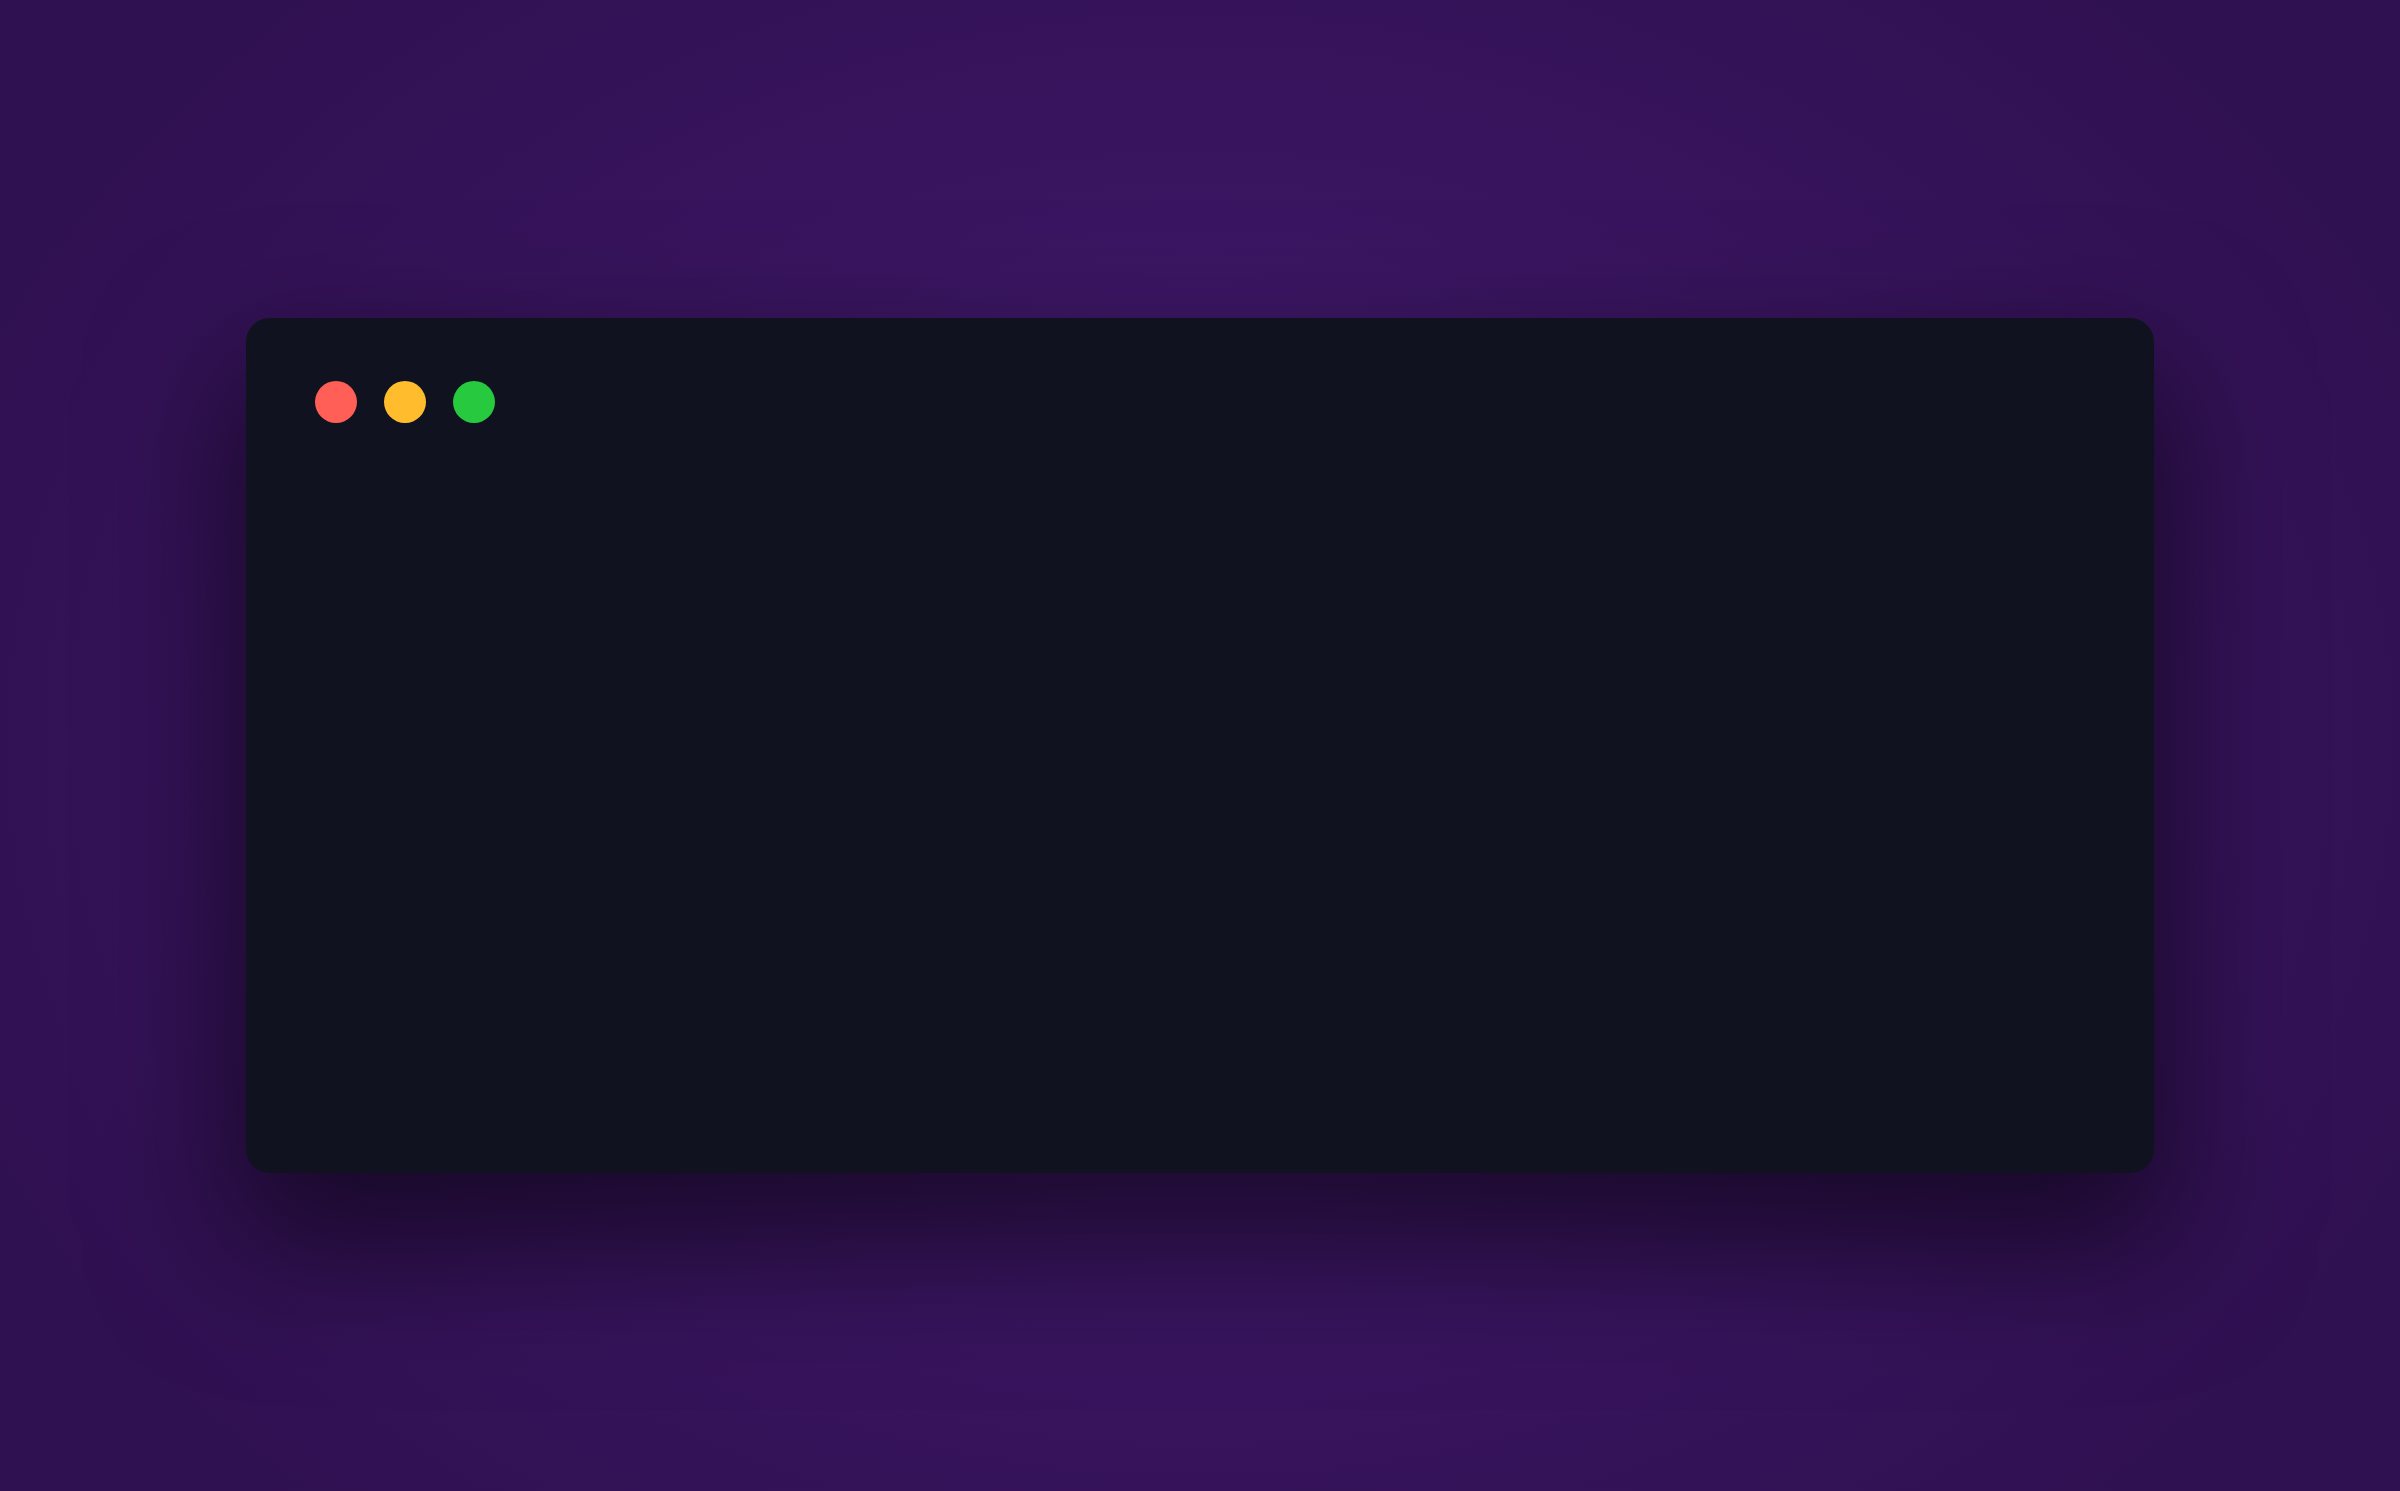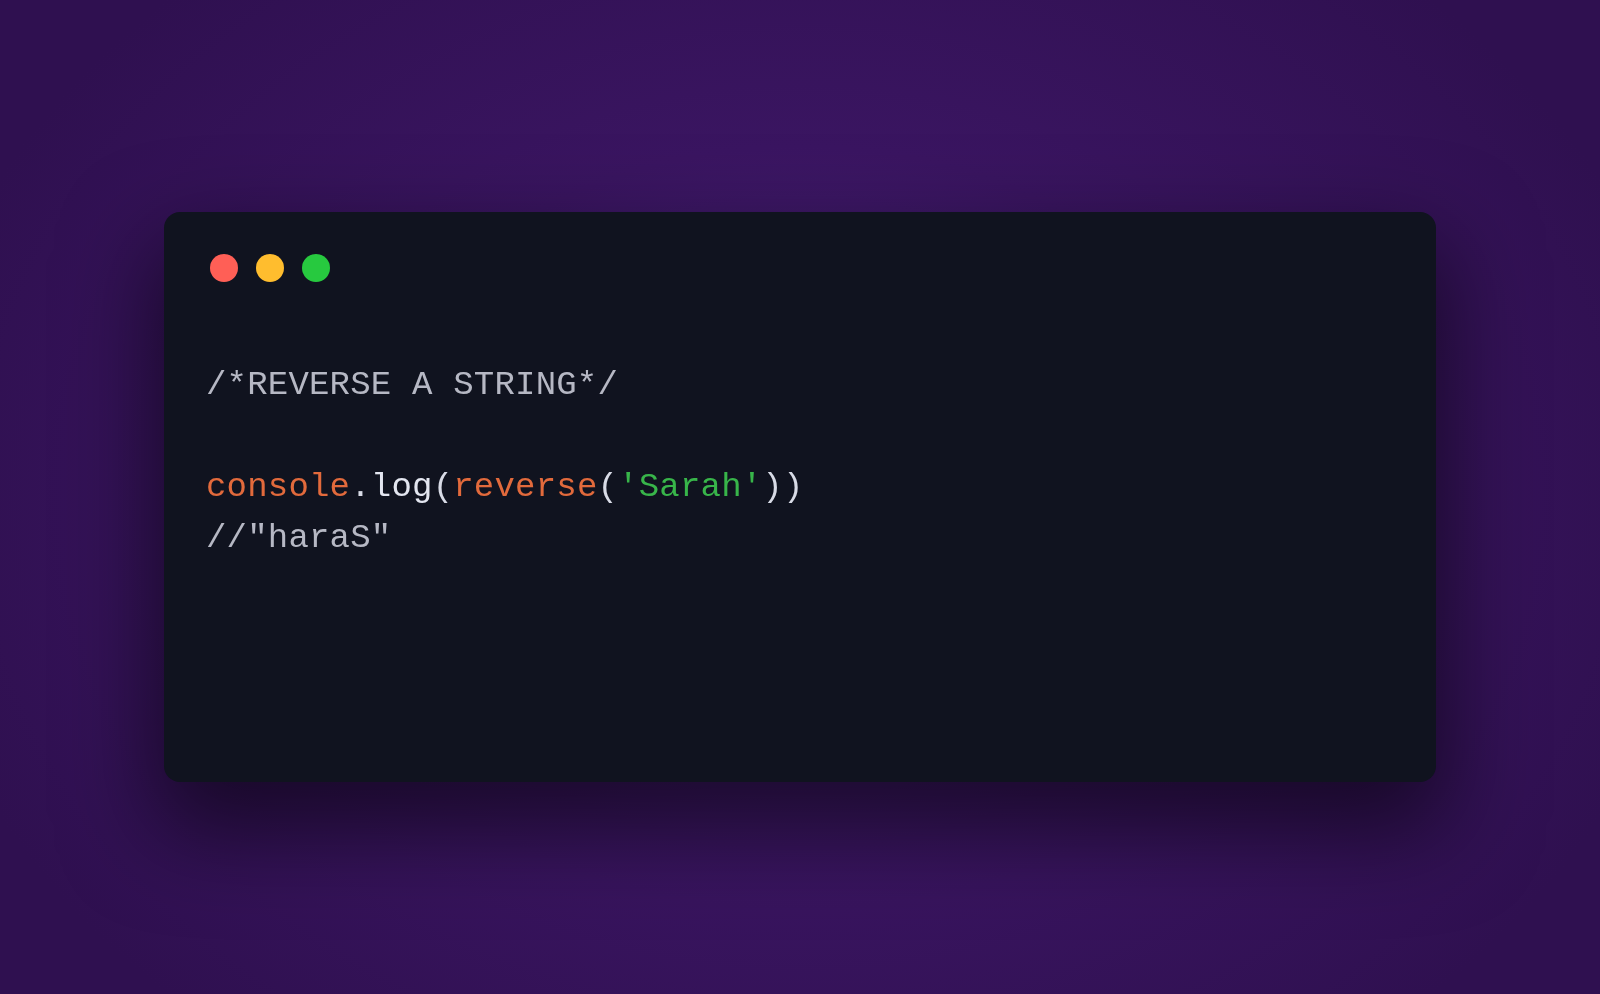--- a/index.html
+++ b/index.html
@@ -66,18 +66,14 @@
 <body>
 
 <div class="code-window">
 
   <div class="traffic-lights">
     <div class="traffic-dot close-dot"></div>
     <div class="traffic-dot min-dot"></div>
     <div class="traffic-dot max-dot"></div>
   </div>
 
-  <div class="code-area"><span class="tok-comment">/*REVERSE A STRING*/</span>
-<span></span>
-<span class="tok-object">console</span><span class="tok-punct">.</span><span class="tok-method">log</span><span class="tok-punct">(</span><span class="tok-func">reverse</span><span class="tok-punct">(</span><span class="tok-string">'Sarah'</span><span class="tok-punct">)</span><span class="tok-punct">)</span>
-<span class="tok-comment">//"haraS"</span></div>
 
 </div>
 
 </body></html>

